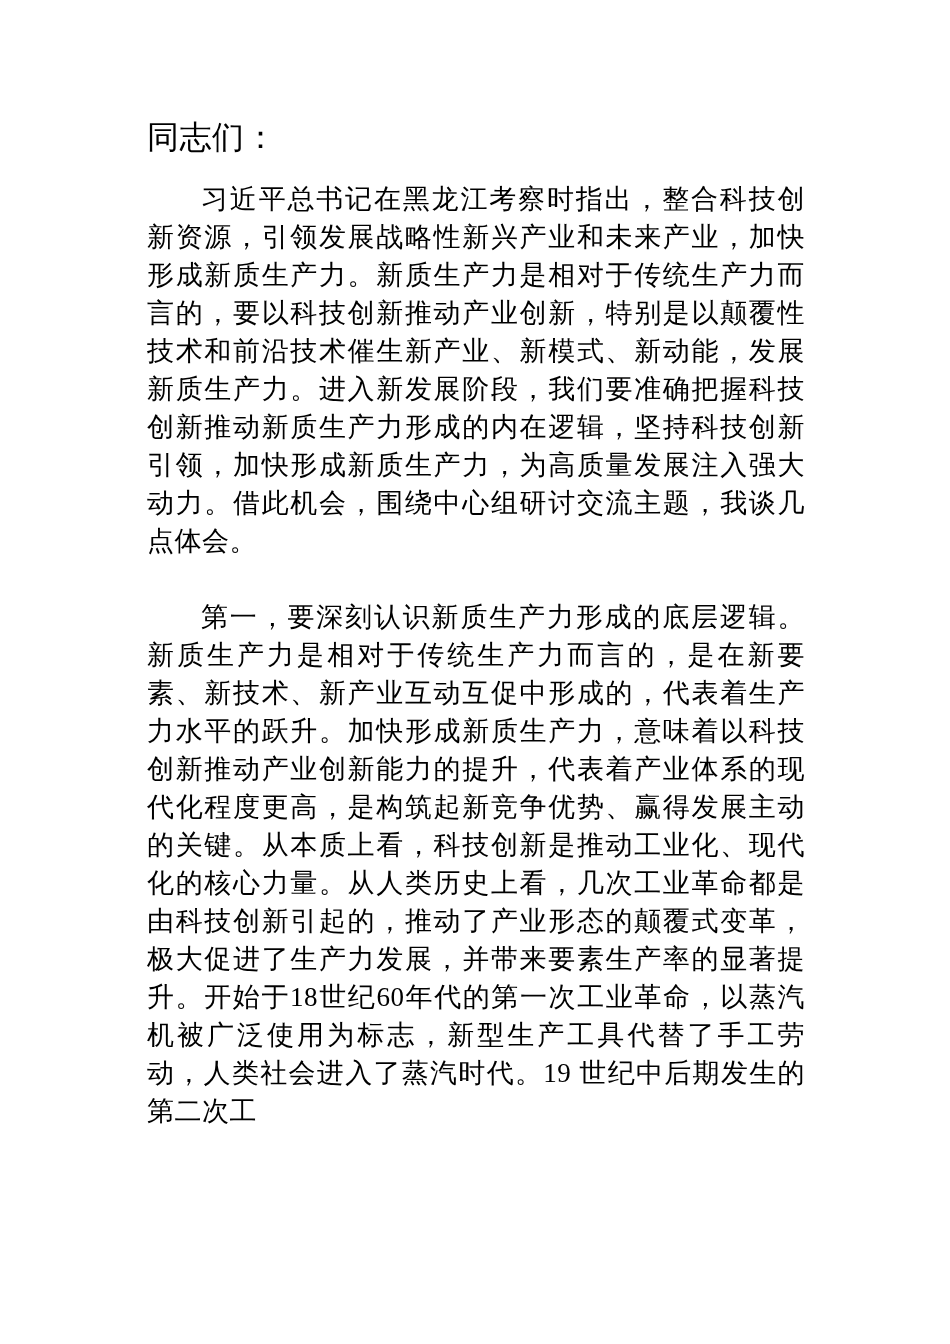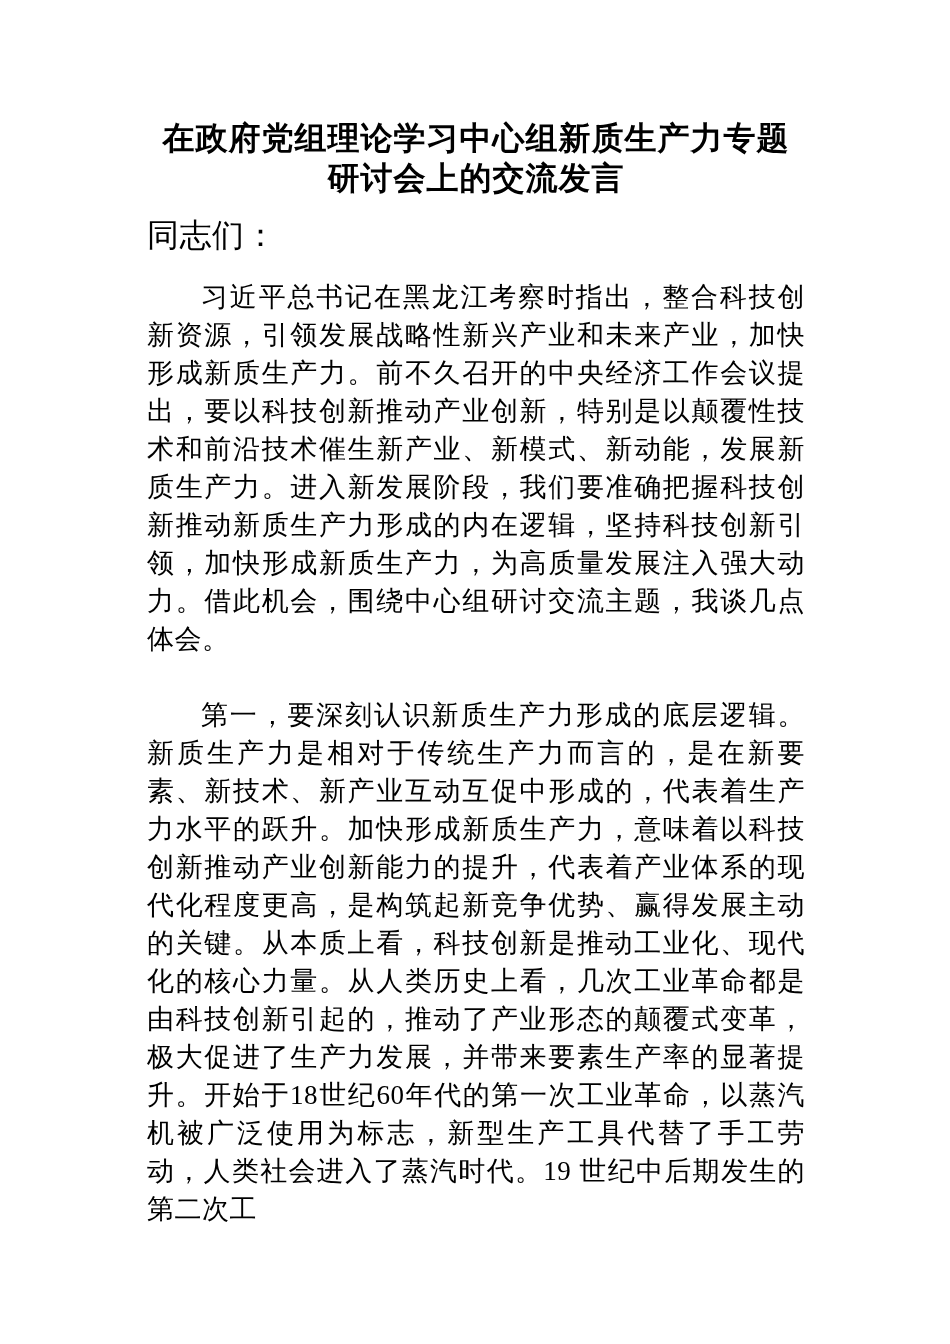--- a/index.html
+++ b/index.html
@@ -49,24 +49,20 @@
   }
   .body-para:last-child {
     margin-bottom: 8px;
   }
 </style>
 </head>
 <body>
 
 <div class="page">
 
-  <h1 class="doc-title">
-    <span class="title-line">在政府党组理论学习中心组新质生产力专题</span>
-    <span class="title-line">研讨会上的交流发言</span>
-  </h1>
 
   <p class="greeting">同志们：</p>
 
-  <p class="body-para">习近平总书记在黑龙江考察时指出，整合科技创新资源，引领发展战略性新兴产业和未来产业，加快形成新质生产力。前不久召开的中央经济工作会议提出，要以科技创新推动产业创新，特别是以颠覆性技术和前沿技术催生新产业、新模式、新动能，发展新质生产力。进入新发展阶段，我们要准确把握科技创新推动新质生产力形成的内在逻辑，坚持科技创新引领，加快形成新质生产力，为高质量发展注入强大动力。借此机会，围绕中心组研讨交流主题，我谈几点体会。</p>
+  <p class="body-para">习近平总书记在黑龙江考察时指出，整合科技创新资源，引领发展战略性新兴产业和未来产业，加快形成新质生产力。新质生产力是相对于传统生产力而言的，要以科技创新推动产业创新，特别是以颠覆性技术和前沿技术催生新产业、新模式、新动能，发展新质生产力。进入新发展阶段，我们要准确把握科技创新推动新质生产力形成的内在逻辑，坚持科技创新引领，加快形成新质生产力，为高质量发展注入强大动力。借此机会，围绕中心组研讨交流主题，我谈几点体会。</p>
 
   <p class="body-para">第一，要深刻认识新质生产力形成的底层逻辑。新质生产力是相对于传统生产力而言的，是在新要素、新技术、新产业互动互促中形成的，代表着生产力水平的跃升。加快形成新质生产力，意味着以科技创新推动产业创新能力的提升，代表着产业体系的现代化程度更高，是构筑起新竞争优势、赢得发展主动的关键。从本质上看，科技创新是推动工业化、现代化的核心力量。从人类历史上看，几次工业革命都是由科技创新引起的，推动了产业形态的颠覆式变革，极大促进了生产力发展，并带来要素生产率的显著提升。开始于18世纪60年代的第一次工业革命，以蒸汽机被广泛使用为标志，新型生产工具代替了手工劳动，人类社会进入了蒸汽时代。19 世纪中后期发生的第二次工</p>
 
 </div>
 
 </body></html>

